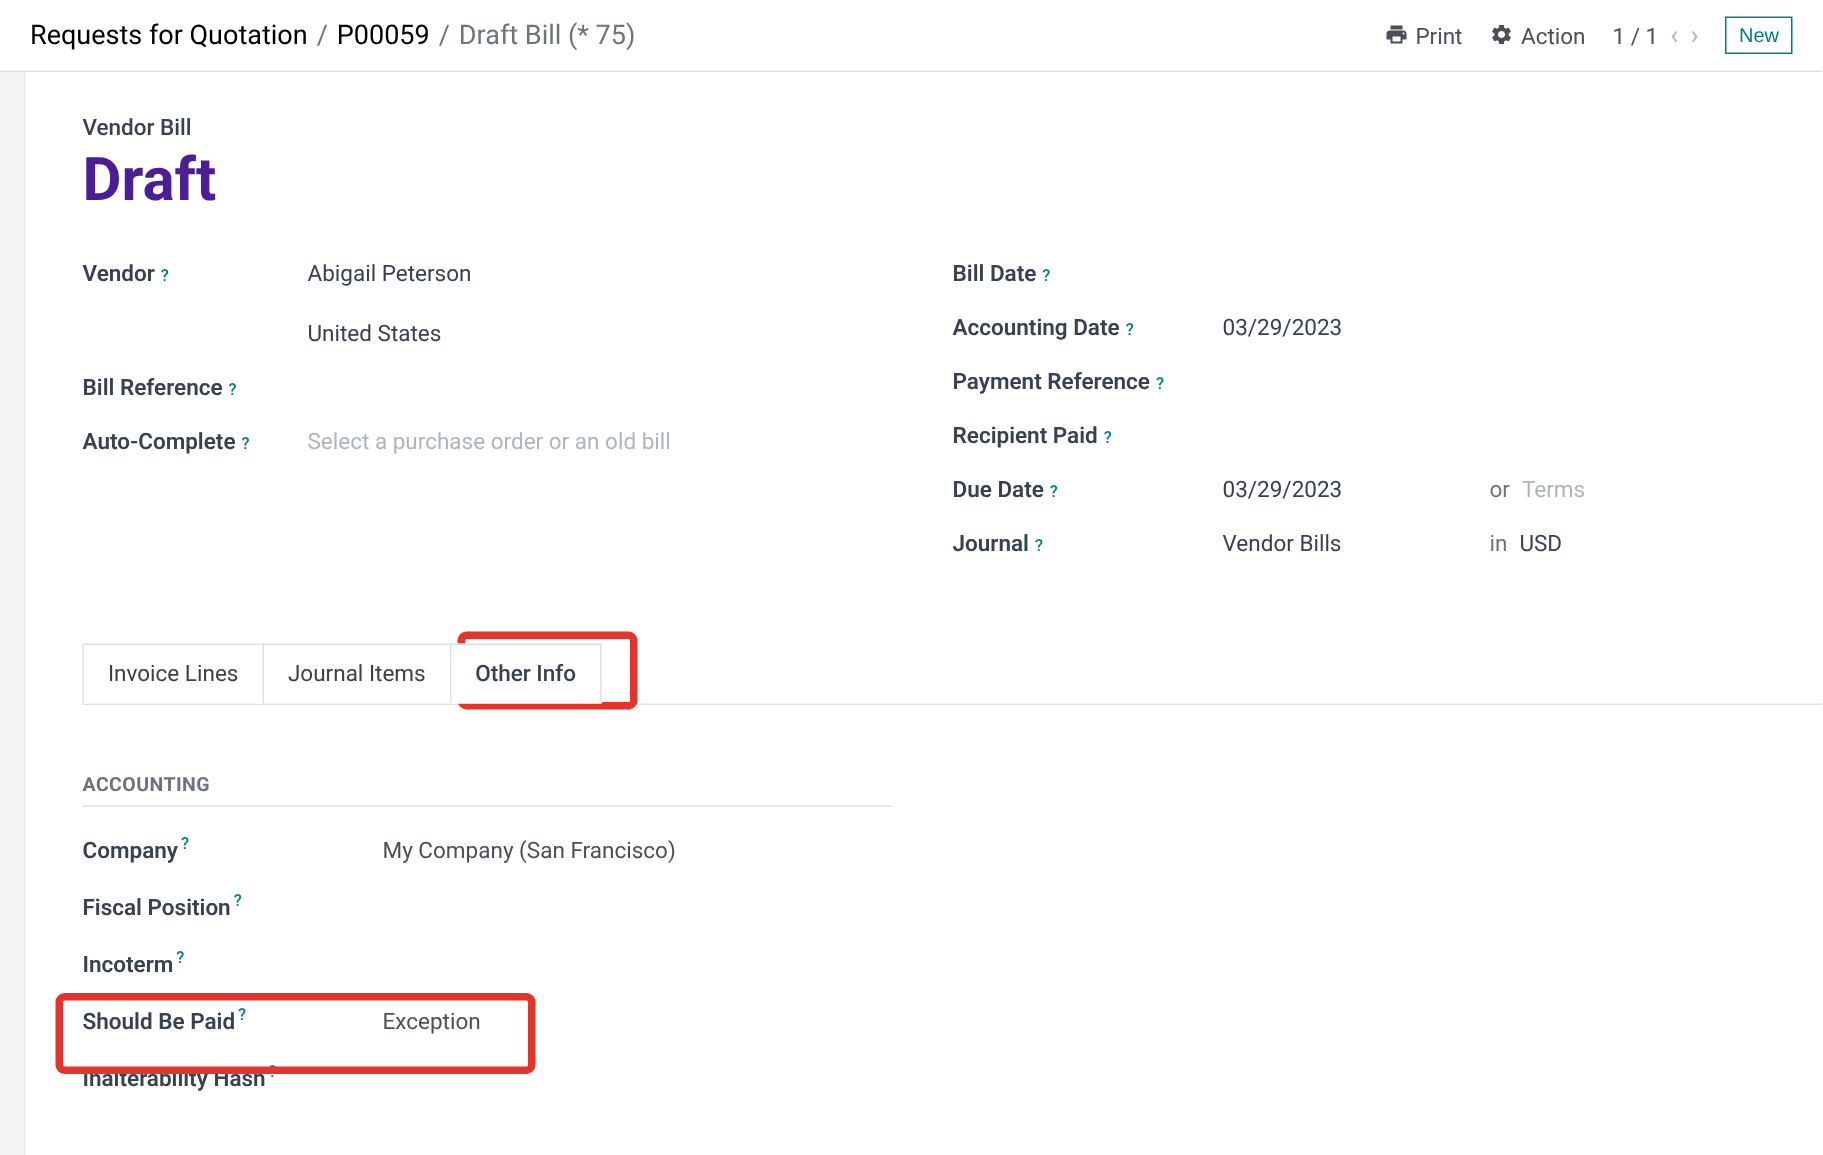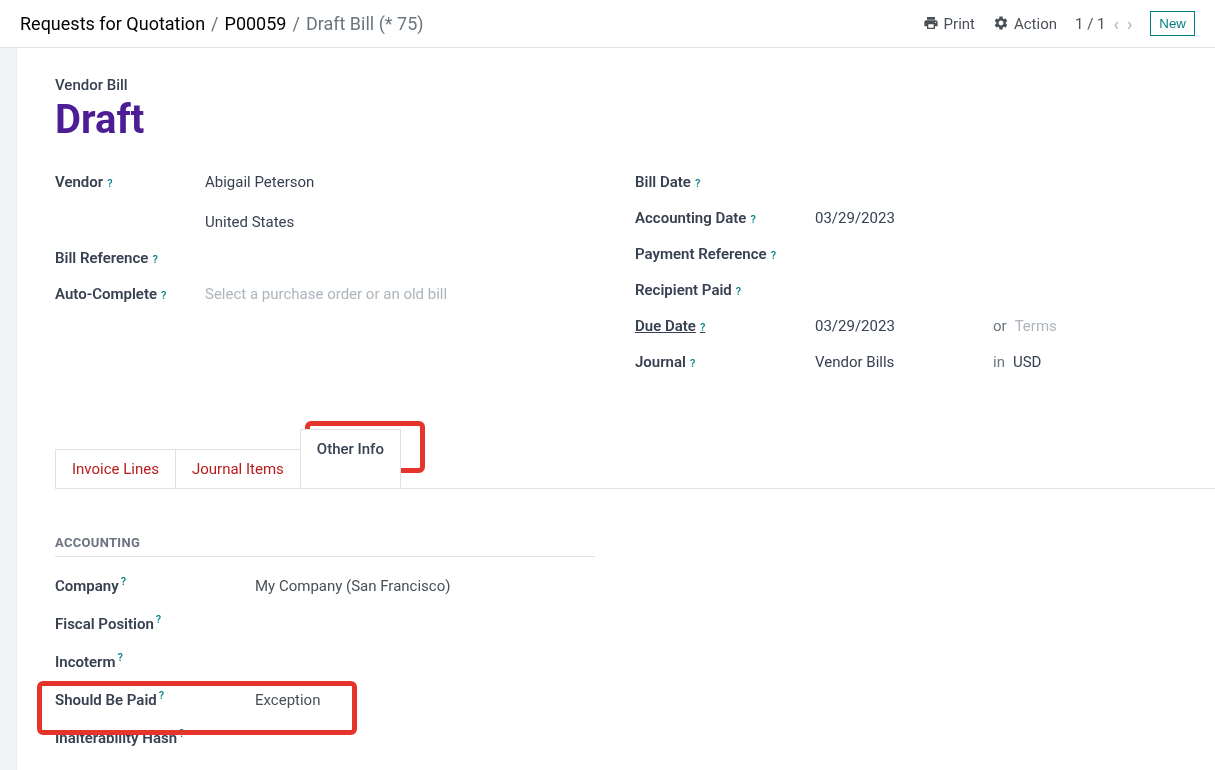--- a/index.html
+++ b/index.html
@@ -32,21 +32,21 @@
   .field-row { display:flex; margin-bottom:18px; align-items: baseline;}
   .field-label { width:150px; font-weight:600; color:#374151; font-size:15px; display:flex; align-items:baseline; gap:2px;}
   .field-label .help { color:#017e84; font-size:11px; font-weight:500; vertical-align:super; margin-left:2px;}
   .field-value { flex:1; color:#374151; font-size:15px;}
   .placeholder { color:#adb5bd; }
   .sublabel { color:#6c757d; font-size:15px; margin: 0 8px;}
   
   .tabs { display:flex; margin-top:40px; border-bottom:1px solid #dee2e6; }
   .tab { border:1px solid #dee2e6; border-bottom:none; padding:10px 16px; font-size:15px; color:#495057; background:#fff; cursor:pointer; margin-right:-1px; }
   .tab.active { background:#fff; border-bottom:1px solid #fff; position:relative; z-index:2; color:#374151; font-weight:500;}
-  .tabs .tab:not(.active){ color:#b91c1c;margin-top:20px; }
+  .tabs .tab:not(.active){ color:#404040; }
   
   .red-box { border:5px solid #e4342c; border-radius:6px; position:absolute; pointer-events:none;}
   
   .accounting-section { margin-top:46px; }
   .section-title { text-transform:uppercase; font-size:13px; font-weight:700; color:#6b7280; border-bottom:1px solid #dee2e6; padding-bottom:6px; margin-bottom:18px; width:540px; letter-spacing:0.3px;}
   .acc-row { display:flex; margin-bottom:18px; align-items: baseline;}
   .acc-label { width:200px; font-weight:600; color:#374151; font-size:15px;}
   .acc-label .help { color:#017e84; font-size:11px; font-weight:500; vertical-align:super; margin-left:2px;}
   .acc-value { flex:1; color:#495057; font-size:15px;}
   
@@ -143,21 +143,21 @@
           <div class="field-value"></div>
         </div>
         <div class="field-row">
           <div class="field-label" style="width:180px;">
               <span>Recipient Paid</span>
               <span class="help">?</span>
             </div>
           <div class="field-value"></div>
         </div>
         <div class="field-row">
-          <div class="field-label" style="width:180px;text-decoration:underline;">
+          <div class="field-label" style="width:180px;">
               <span>Due Date</span>
               <span class="help">?</span>
             </div>
           <div class="field-value" style="display:flex;align-items:baseline;">
             <span style="width:170px;display:inline-block;">03/29/2023</span>
             <span class="sublabel">or</span>
             <span class="placeholder">Terms</span>
           </div>
         </div>
         <div class="field-row">

